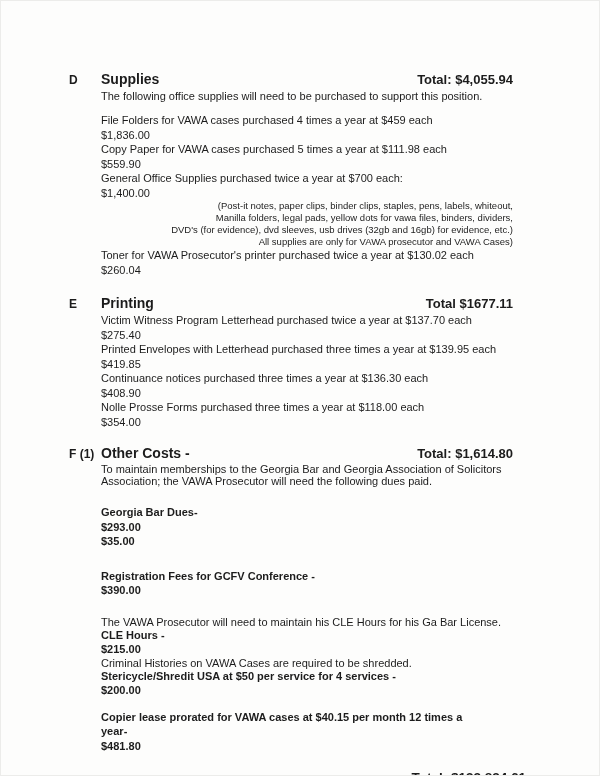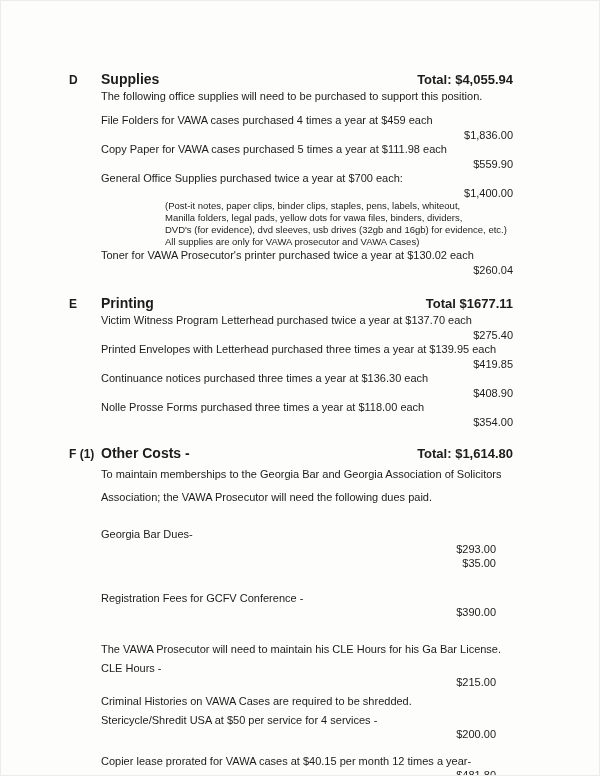--- a/index.html
+++ b/index.html
@@ -16,24 +16,24 @@
   }
   .section { margin-left:68px; width:444px; }
   .sec-header { display:flex; align-items:baseline; margin-bottom:2px; }
   .sec-letter { width:32px; flex-shrink:0; font-size:12px; font-weight:700; }
   .sec-title  { flex:1; font-size:14px; font-weight:700; }
   .sec-total  { font-size:13px; font-weight:700; white-space:nowrap; }
   .desc { margin-left:32px; font-size:11px; line-height:14px; }
   .rows { margin-left:32px; }
   .row { display:flex; font-size:11px; line-height:14.5px;flex-direction:column; }
   .row .label { flex:1; padding-right:8px; }
-  .row .amt { text-align:right; white-space:nowrap; }
-  .rows-f .row { padding-right:17px; }
-  .subnotes { margin-left:64px; font-size:9.5px; line-height:12px; color:#232323; }
-  .para { margin-left:32px; font-size:11px; line-height:23px; max-width:410px; }
+  .row .amt { white-space:nowrap; }
+  .rows-f .row { padding-right:17px;font-weight:bold; }
+  .subnotes { margin-left:64px; font-size:9.5px; line-height:12px; color:#232323;text-align:right; }
+  .para { margin-left:32px; font-size:11px; line-height:12px; max-width:410px; }
   .sec-printing { margin-top:18px; }
   .sec-other { margin-top:16px; }
   .mt-items { margin-top:10px; }
   .mt-items-e { }
   .mt-18 { margin-top:18px; }
   .mt-20 { margin-top:20px; }
   .mt-14 { }
   .mt-12 { margin-top:12px; }
   .totals {
     width:525px;

